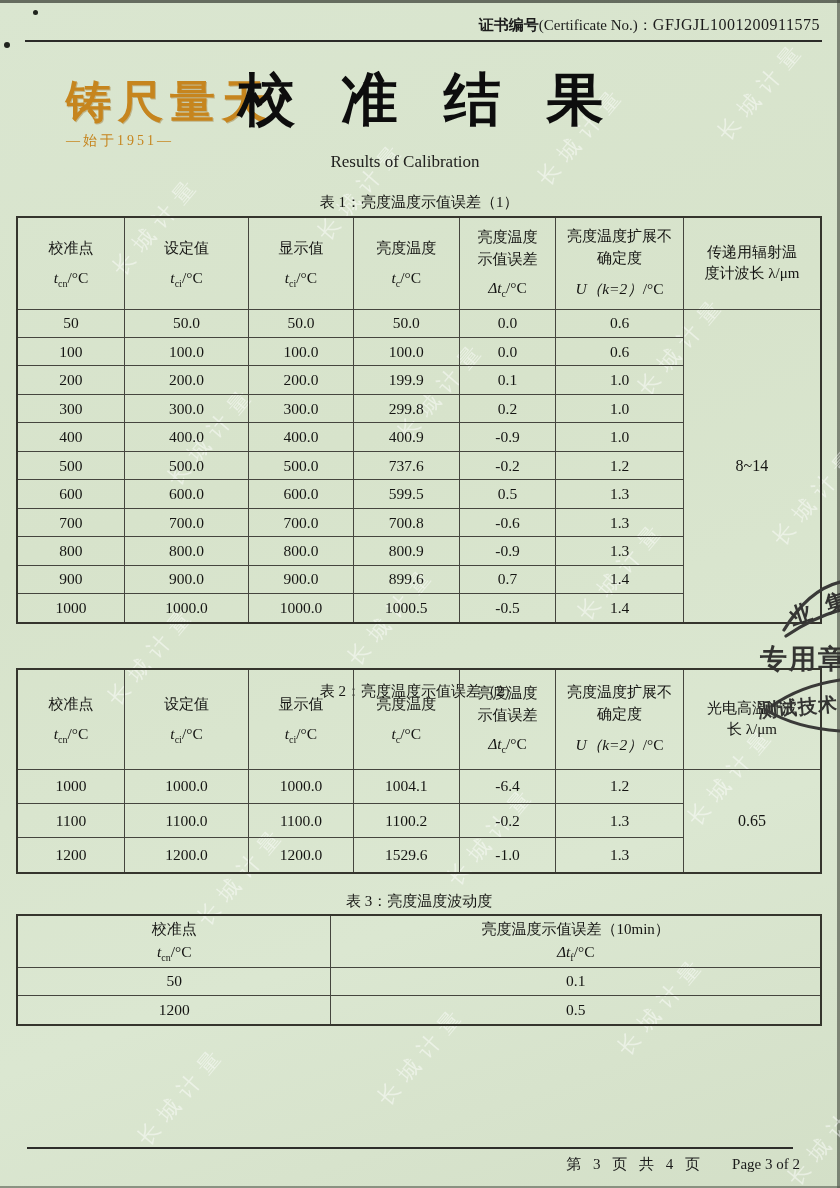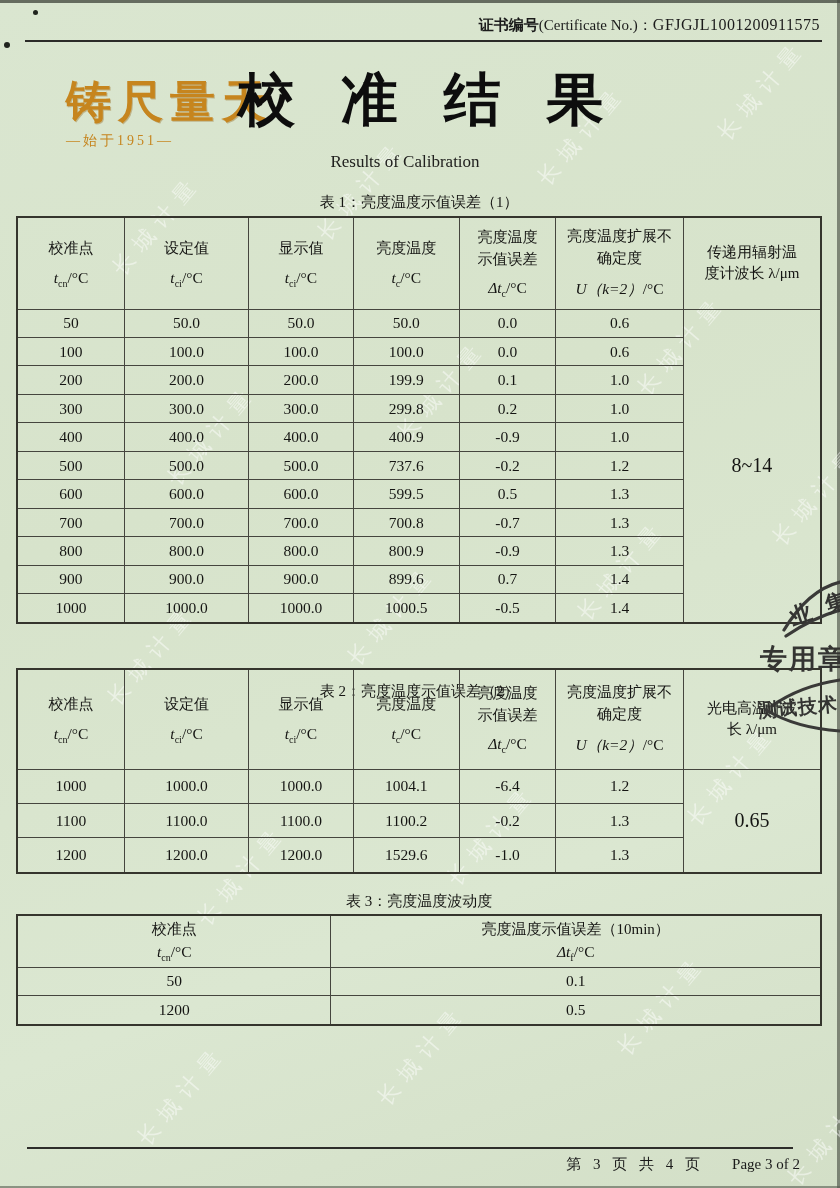--- a/index.html
+++ b/index.html
@@ -52,21 +52,21 @@
   .t1 tr.hrow{height:92px}
   .t2 tr.hrow{height:100px}
   .t3 tr.hrow{height:52px}
   .hc{display:flex;flex-direction:column;justify-content:center;align-items:center;gap:9px}
   .t3 .hc{gap:2px}
   .hlabel{font-size:15px;line-height:1.45;white-space:pre-line}
   .sym{font-size:15.5px}
   .sym i{font-style:italic}
   .sym sub{font-size:10px}
   td.num{font-size:15.5px}
-  td.merged{font-size:20px}
+  td.merged{font-size:16px}
 
   
   .foot-rule{position:absolute;top:1147px;left:27px;width:766px;height:2px;background:#2d2d2a}
   .footer{position:absolute;top:1155px;right:40px;font-size:15px;white-space:nowrap}
   .footer .fcn{letter-spacing:4px;margin-right:28px}
 
   
   .seal{position:absolute;right:0;top:578px;width:84px;height:160px}
   .seal path{stroke:#3a3a38;stroke-width:3.2;fill:none;stroke-linecap:round}
   .seal text{fill:#343432;font-family:"Liberation Serif","DejaVu Serif",serif;font-weight:bold}
@@ -217,21 +217,21 @@
         <td class="num">600.0</td>
         <td class="num">599.5</td>
         <td class="num">0.5</td>
         <td class="num">1.3</td>
       </tr>
   <tr>
         <td class="num">700</td>
         <td class="num">700.0</td>
         <td class="num">700.0</td>
         <td class="num">700.8</td>
-        <td class="num">-0.7</td>
+        <td class="num">-0.6</td>
         <td class="num">1.3</td>
       </tr>
   <tr>
         <td class="num">800</td>
         <td class="num">800.0</td>
         <td class="num">800.0</td>
         <td class="num">800.9</td>
         <td class="num">-0.9</td>
         <td class="num">1.3</td>
       </tr>

